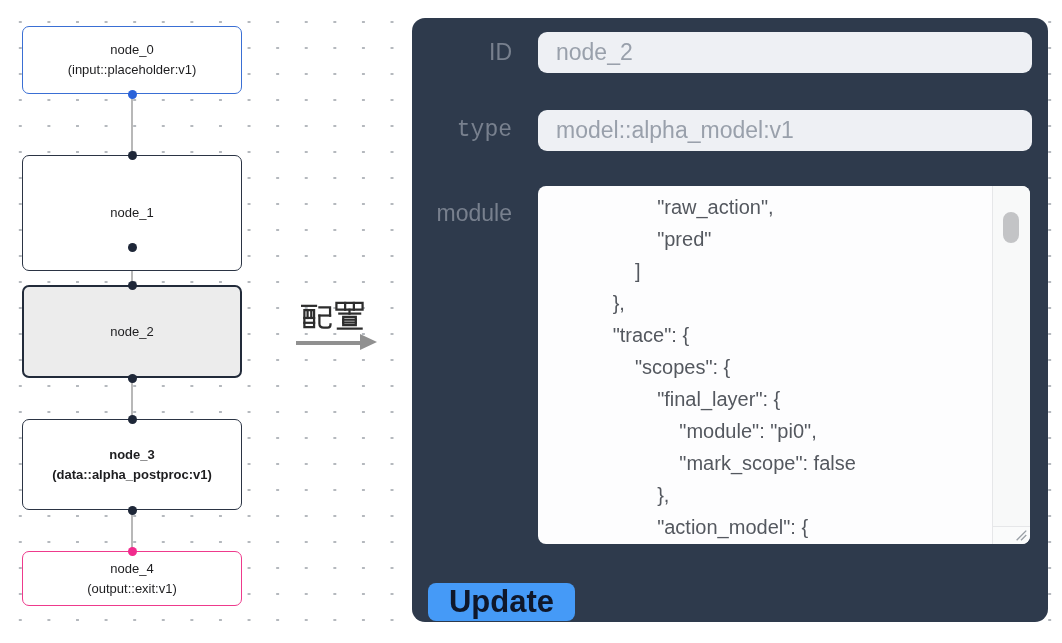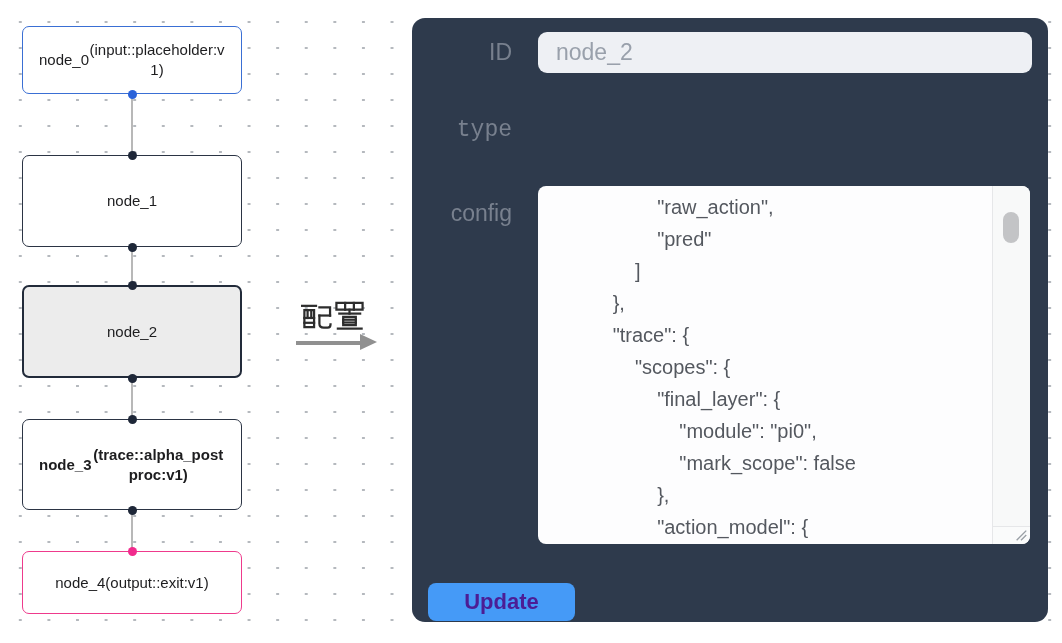--- a/index.html
+++ b/index.html
@@ -8,22 +8,22 @@
     position:relative;width:1062px;height:643px;overflow:hidden;
     background:#ffffff;
     background-image:radial-gradient(circle,#b4b8bd 1.1px,rgba(0,0,0,0) 1.3px);
     background-size:28.6px 26px;background-position:6px 9px;
     font-family:"Liberation Sans","DejaVu Sans",sans-serif;
   }
   
   .node{
     position:absolute;left:22px;width:220px;background:#ffffff;
     border:1.6px solid #2b3444;border-radius:7px;
-    display:flex;align-items:center;justify-content:center;
-    text-align:center;color:#1d1d1f;font-size:15px;line-height:20px;
+    display:flex;flex-direction:column;align-items:center;justify-content:center;
+    text-align:center;color:#1d1d1f;font-size:13px;line-height:20px;
     padding:0 16px;
   }
   .node .ntype{word-break:break-all;}
   .node.sel{border-width:2.5px;}
   .edge{position:absolute;left:131px;width:2px;background:#b8b8b8;}
   .port{position:absolute;left:128px;width:9px;height:9px;border-radius:50%;background:#1e2738;}
   
   .anno{position:absolute;left:299px;top:300px;width:70px;height:60px;}
   .anno .hidden-label{position:absolute;left:0;top:0;width:70px;height:34px;opacity:0;overflow:hidden;font-size:30px;}
   .anno svg{position:absolute;top:0;}
@@ -37,49 +37,49 @@
   .finput{position:absolute;left:126px;width:494px;height:41px;background:#eef0f4;border:none;border-radius:9px;
     font-family:"Liberation Sans","DejaVu Sans",sans-serif;font-size:23px;color:#99a0ab;padding:0 18px;outline:none;}
   .configbox{position:absolute;left:126px;top:168px;width:492px;height:358px;background:#fdfdfe;border-radius:8px;overflow:hidden;}
   .configtext{position:absolute;left:8px;top:5px;right:40px;bottom:0;overflow:hidden;
     white-space:pre;font-size:20px;line-height:32px;color:#54585f;}
   .sbtrack{position:absolute;right:0;top:0;bottom:18px;width:38px;background:#f8f9f9;border-left:1px solid #e6e7e9;}
   .sbthumb{position:absolute;left:10px;top:26px;width:16px;height:31px;border-radius:8px;background:#c3c4c6;}
   .resize-corner{position:absolute;right:0;bottom:0;width:38px;height:18px;background:#fafbfb;border-left:1px solid #e6e7e9;border-top:1px solid #e6e7e9;}
   .resize-corner svg{position:absolute;right:2px;bottom:2px;}
   .update-btn{position:absolute;left:16px;top:565px;width:147px;height:38px;border:none;border-radius:8px;
-    background:#459af7;color:#4c1d95;font-family:"Liberation Sans","DejaVu Sans",sans-serif;
-    font-size:22px;font-weight:bold;cursor:pointer;}
+    background:#459af7;color:#0f172a;font-family:"Liberation Sans","DejaVu Sans",sans-serif;
+    font-size:31px;font-weight:bold;cursor:pointer;}
   .cjk{stroke:#2d2d2d;stroke-width:2.3;fill:none;stroke-linecap:square;}
 </style>
 </head>
 <body>
 
 <div class="stage">
 
   <div class="edge" style="top:94px;height:61px;"></div>
   <div class="edge" style="top:247px;height:38px;"></div>
   <div class="edge" style="top:378px;height:41px;"></div>
   <div class="edge" style="top:510px;height:41px;"></div>
 
   <div class="node" style="top: 26px; height: 68px; border-color: rgb(58, 111, 212); background: rgb(255, 255, 255);">
     <div>node_0</div>
     <div class="ntype">(input::placeholder:v1)</div>
   </div>
-  <div class="node" style="top: 155px; height: 92px; border-color: rgb(43, 52, 68); background: rgb(255, 255, 255);">
+  <div class="node" style="top: 155px; height: 116px; border-color: rgb(43, 52, 68); background: rgb(255, 255, 255);">
     <div>node_1</div>
   </div>
   <div class="node sel" style="top: 285px; height: 93px; border-color: rgb(34, 43, 58); background: rgb(236, 236, 236);">
     <div>node_2</div>
   </div>
   <div class="node" style="top: 419px; height: 91px; border-color: rgb(43, 52, 68); background: rgb(255, 255, 255); font-weight: bold;">
     <div>node_3</div>
-    <div class="ntype">(trace::alpha_postproc:v1)</div>
+    <div class="ntype">(data::alpha_postproc:v1)</div>
   </div>
-  <div class="node" style="top: 551px; height: 63px; border-color: rgb(238, 58, 140); background: rgb(255, 255, 255);">
+  <div class="node" style="top: 551px; height: 55px; border-color: rgb(238, 58, 140); background: rgb(255, 255, 255);">
     <div>node_4</div>
     <div class="ntype">(output::exit:v1)</div>
   </div>
 
   <div class="port" style="top: 90px; background: rgb(42, 98, 217);"></div>
   <div class="port" style="top: 151px; background: rgb(30, 39, 56);"></div>
   <div class="port" style="top: 243px; background: rgb(30, 39, 56);"></div>
   <div class="port" style="top: 281px; background: rgb(30, 39, 56);"></div>
   <div class="port" style="top: 374px; background: rgb(30, 39, 56);"></div>
   <div class="port" style="top: 415px; background: rgb(30, 39, 56);"></div>
@@ -112,22 +112,23 @@
     </svg>
   </div>
   <div class="arrow-line"></div>
   <div class="arrow-head"></div>
 
   <div class="panel">
     <div class="flabel row" style="top:14px;">ID</div>
     <input class="finput" style="top: 14px;" type="text" value="node_2">
 
     <div class="flabel row" style="top:92px;font-family:Liberation Mono, monospace;">type</div>
+    <input class="finput" style="top: 92px;" type="text" value="model::alpha_model:v1">
 
-    <div class="flabel" style="top:182px;">config</div>
+    <div class="flabel" style="top:182px;">module</div>
     <div class="configbox">
       <div class="configtext">                    "raw_action",
                     "pred"
                 ]
             },
             "trace": {
                 "scopes": {
                     "final_layer": {
                         "module": "pi0",
                         "mark_scope": false

